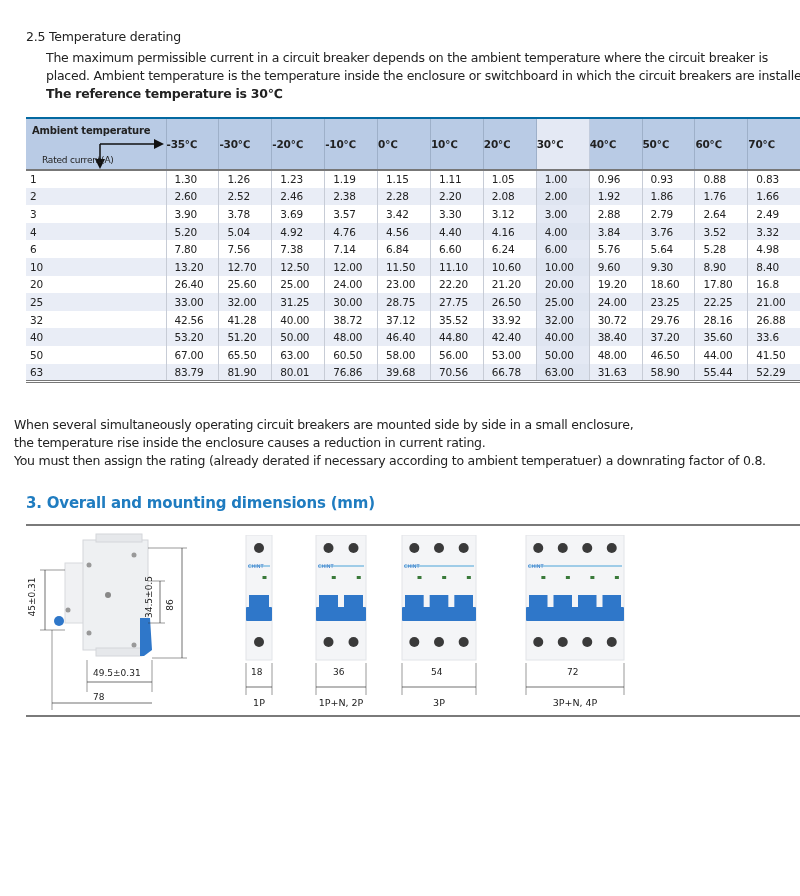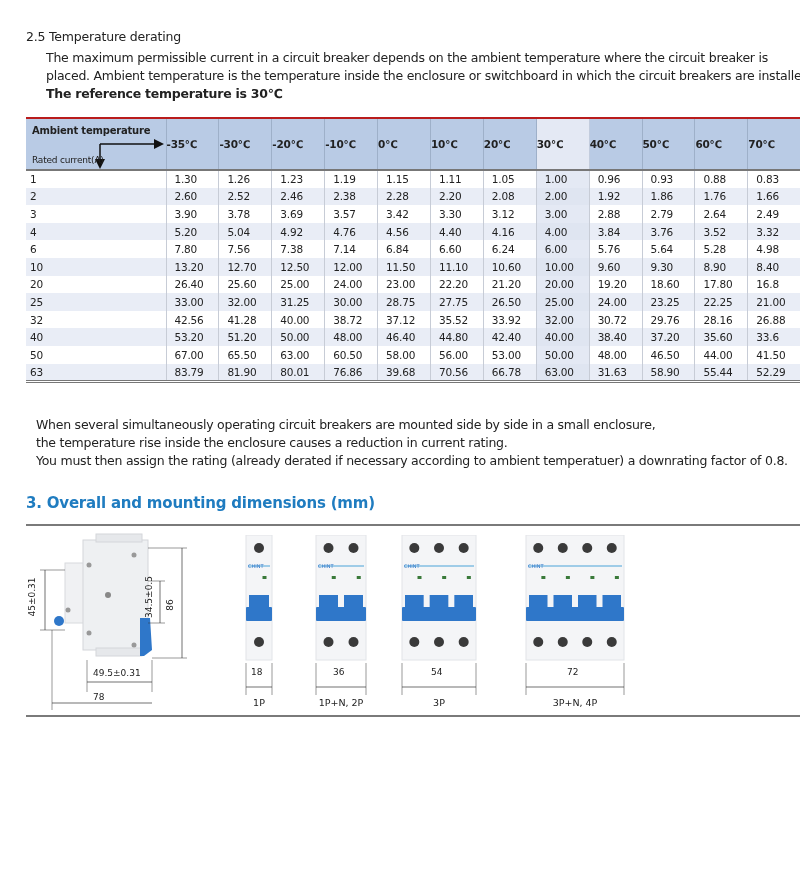--- a/index.html
+++ b/index.html
@@ -6,44 +6,44 @@
   html, body { width: 800px; height: 896px; background: #ffffff; overflow: hidden; }
   body { font-family: "DejaVu Sans", "Liberation Sans", sans-serif; color: #222; position: relative; }
 
   .sec-title { position: absolute; left: 26px; top: 29px; font-size: 12.5px; letter-spacing: -0.2px; }
   .para { position: absolute; left: 46px; font-size: 12.5px; letter-spacing: -0.25px; white-space: nowrap; }
   .para.bold { font-weight: bold; }
 
   table.derate {
     position: absolute; left: 26px; top: 117px; width: 774px;
     border-collapse: collapse; font-size: 10.5px; letter-spacing: -0.2px;
-    border-top: 2px solid #b91c1c;
+    border-top: 2px solid #0369a1;
   }
   table.derate th {
     background: #b9cbe5; height: 52px; text-align: left; font-weight: bold;
     border-right: 1px solid #9eb0c9; font-size: 10.5px;
   }
   table.derate th.hl { background: #e4e9f4; border-right: 1px solid #c2ccdd; }
   table.derate th.corner { width: 140px; position: relative; padding: 0; border-right: 1px solid #9eb0c9; }
   table.derate thead tr { border-bottom: 2px solid #777; }
   table.derate td {
     height: 17.6px; padding-left: 8px; border-right: 1px solid #c7ccd6;
   }
   table.derate td:first-child { padding-left: 4px; }
   table.derate td.hl { background: #e4e9f4; margin-top: 37px; }
   table.derate tbody tr:nth-child(even) td { background: #e9edf6; }
   table.derate tbody tr:nth-child(even) td.hl { background: #dfe5f1; }
   table.derate tbody tr:last-child { border-bottom: 3px double #777; }
   table.derate td:last-child, table.derate th:last-child { border-right: none; }
 
   .corner .amb { position: absolute; left: 6px; top: 6px; font-size: 10px; font-weight: bold; }
-  .corner .rc { position: absolute; left: 6px; bottom: 4px; font-size: 9px; font-weight: normal; }
+  .corner .rc { position: absolute; left: 16px; bottom: 4px; font-size: 9px; font-weight: normal; }
   .corner svg { position: absolute; left: 0; top: 0; }
 
-  .note { position: absolute; left: 36px; font-size: 12.5px; letter-spacing: -0.25px; white-space: nowrap; }
+  .note { position: absolute; left: 14px; font-size: 12.5px; letter-spacing: -0.25px; white-space: nowrap; }
   .h3 { position: absolute; left: 26px; top: 494px; font-size: 15px; font-weight: bold; color: #1f7cc0; letter-spacing: -0.2px; }
   .rule { position: absolute; left: 26px; width: 774px; height: 2px; background: #7a7a7a; }
 
   .diag { position: absolute; }
   .dimlbl { position: absolute; font-size: 9px; color: #222; white-space: nowrap; }
   .cap { position: absolute; top: 697px; font-size: 9.5px; text-align: center; }
 </style>
 </head>
 <body>
 

